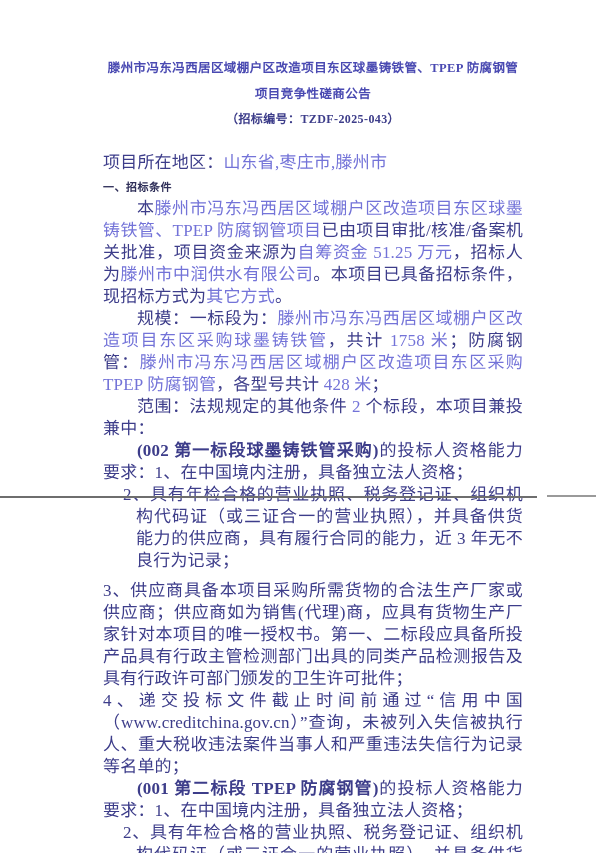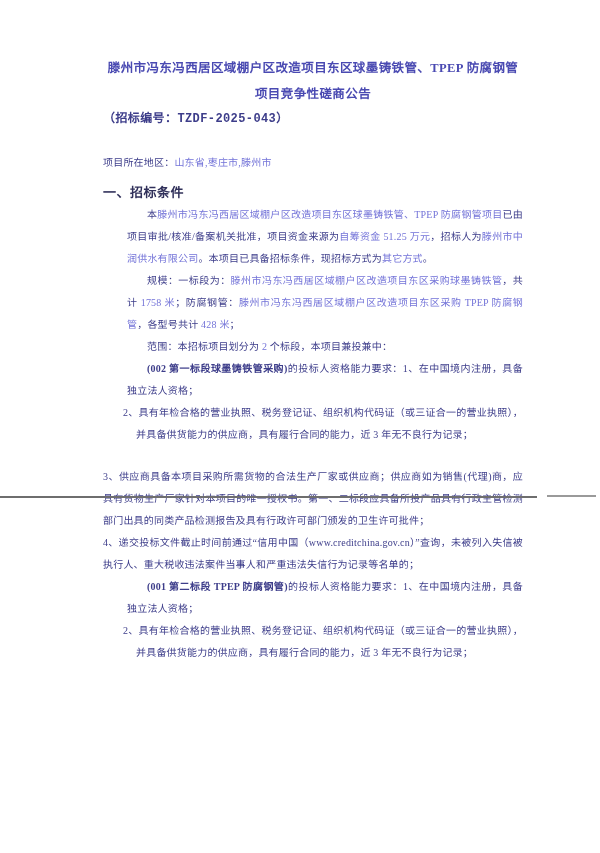--- a/index.html
+++ b/index.html
@@ -16,37 +16,36 @@
     position:absolute; left:103px; top:0; width:420px;
   }
   .doc-title {
     margin-top:55px; padding:0 2px;
     font-size:12.5px; line-height:26px; font-weight:700;
     text-align:center; color:var(--title-blue);
     letter-spacing:0.4px;
   }
   .tender-no {
     font-size:12px; line-height:24px; font-weight:700;
-    color:var(--body-dark);
+    text-align:center; color:var(--body-dark);
     letter-spacing:0.4px;
-    font-family:Liberation Mono, monospace;
   }
   .content p, .content h2 {
-    font-size:10px; line-height:22px;
+    font-size:17px; line-height:22px;
     text-align:justify; color:var(--body-dark);
     letter-spacing:0.2px;
   }
   .loc { margin-top:21px; }
   h2.sec-heading {
-    font-size:13px; font-weight:700; color:var(--heading-dark);
-    margin-top:8px; letter-spacing:0.5px;
+    font-size:11px; font-weight:700; color:var(--heading-dark);
+    margin-top:2px; letter-spacing:0.5px;
   }
-  .indent { text-indent:2em;margin-left:24px; }
+  .indent { text-indent:2em; }
   .hang { padding-left:13px; text-indent:-13px;margin-left:20px; }
-  .mt3 { margin-top:20px; }
+  .mt3 { margin-top:8px; }
   .hl { color:var(--value-blue); }
   .bold { font-weight:700; }
   .page-break-line { position:absolute; height:2px; }
   .pb-left  { left:0;  top:496px; width:537px; background:var(--divider-gray); }
   .pb-right { left:547px; top:495px; width:53px; background:var(--divider-gray-light); }
 </style>
 </head>
 <body>
 
 <div class="page">
@@ -57,21 +56,21 @@
 
     <p class="loc"><span>项目所在地区：</span><span class="hl">山东省,枣庄市,滕州市</span></p>
 
     <h2 class="sec-heading">一、招标条件</h2>
 
     <p class="indent"><span>本</span><span class="hl">滕州市冯东冯西居区域棚户区改造项目东区球墨铸铁管、TPEP 防腐钢管项目</span><span>已由项目审批/核准/备案机关批准，项目资金来源为</span><span class="hl">自筹资金 51.25 万元</span><span>，招标人为</span><span class="hl">滕州市中润供水有限公司</span><span>。本项目已具备招标条件，现招标方式为</span><span class="hl">其它方式</span><span>。</span></p>
 
 
     <p class="indent"><span>规模：一标段为：</span><span class="hl">滕州市冯东冯西居区域棚户区改造项目东区采购球墨铸铁管</span><span>，共计 </span><span class="hl">1758 米</span><span>；防腐钢管：</span><span class="hl">滕州市冯东冯西居区域棚户区改造项目东区采购 TPEP 防腐钢管</span><span>，各型号共计 </span><span class="hl">428 米</span><span>；</span></p>
 
-    <p class="indent"><span>范围：本招标项目划分为 </span><span class="hl">2</span><span> 个标段，本项目兼投兼中：</span></p>
+    <p class="indent"><span>范围：法规规定的其他条件 </span><span class="hl">2</span><span> 个标段，本项目兼投兼中：</span></p>
 
 
 
     <p class="indent"><span class="bold">(002 第一标段球墨铸铁管采购)</span><span>的投标人资格能力要求：1、在中国境内注册，具备独立法人资格；</span></p>
 
     <p class="hang">2、具有年检合格的营业执照、税务登记证、组织机构代码证（或三证合一的营业执照），并具备供货能力的供应商，具有履行合同的能力，近 3 年无不良行为记录；</p>
     <p class="mt3">3、供应商具备本项目采购所需货物的合法生产厂家或供应商；供应商如为销售(代理)商，应具有货物生产厂家针对本项目的唯一授权书。第一、二标段应具备所投产品具有行政主管检测部门出具的同类产品检测报告及具有行政许可部门颁发的卫生许可批件；</p>
     <p>4、递交投标文件截止时间前通过“信用中国（www.creditchina.gov.cn）”查询，未被列入失信被执行人、重大税收违法案件当事人和严重违法失信行为记录等名单的；</p>
 
     <p class="indent"><span class="bold">(001 第二标段 TPEP 防腐钢管)</span><span>的投标人资格能力要求：1、在中国境内注册，具备独立法人资格；</span></p>

